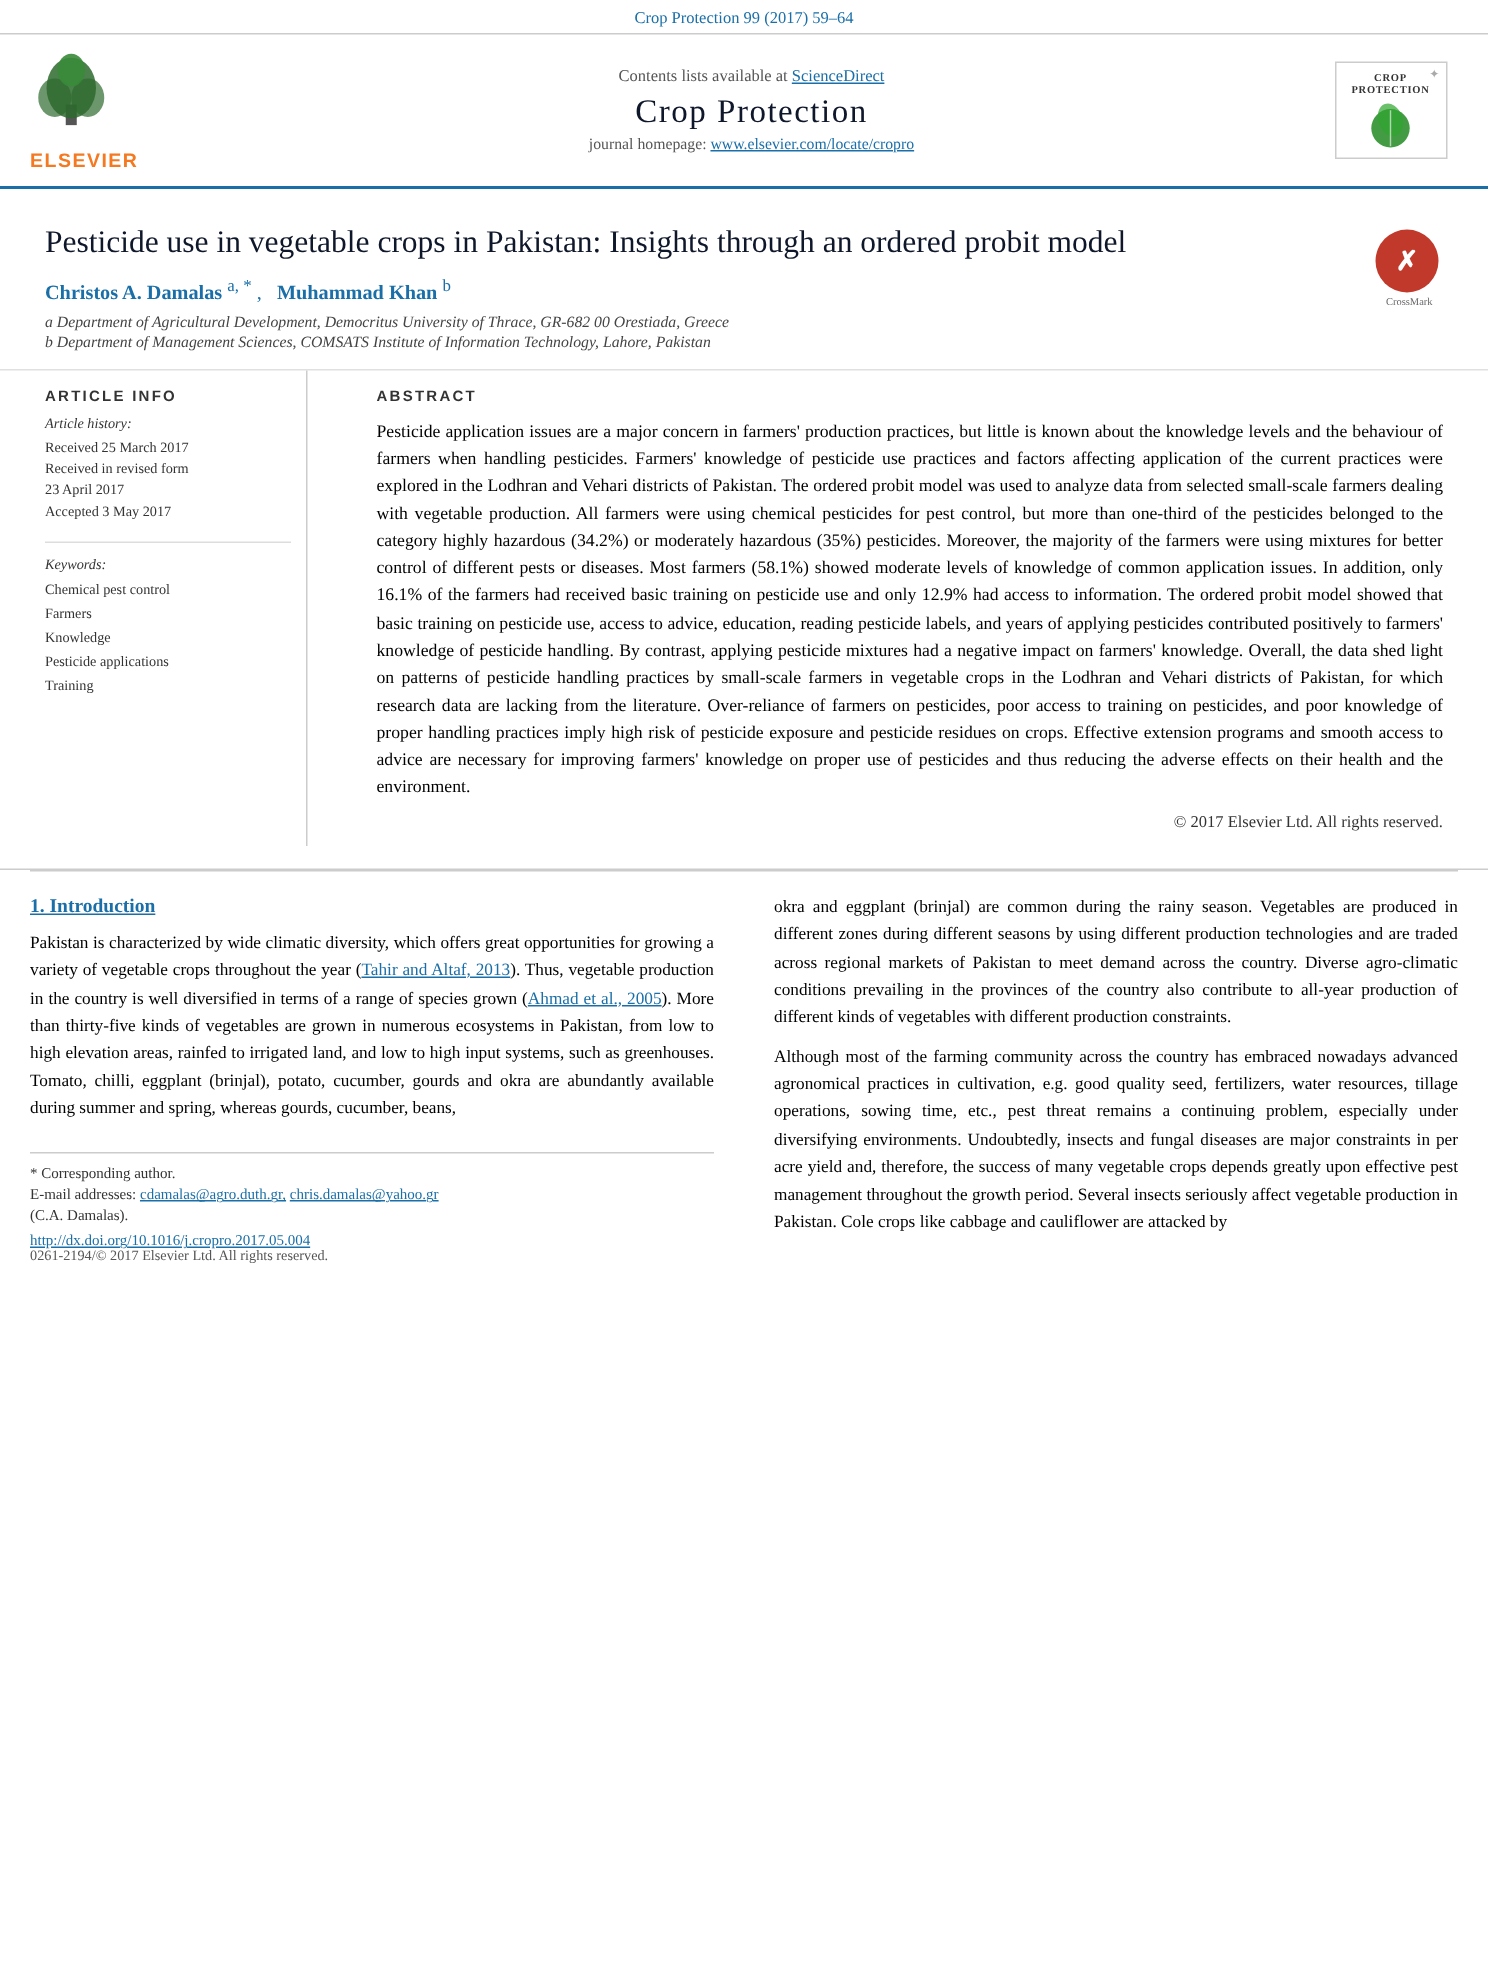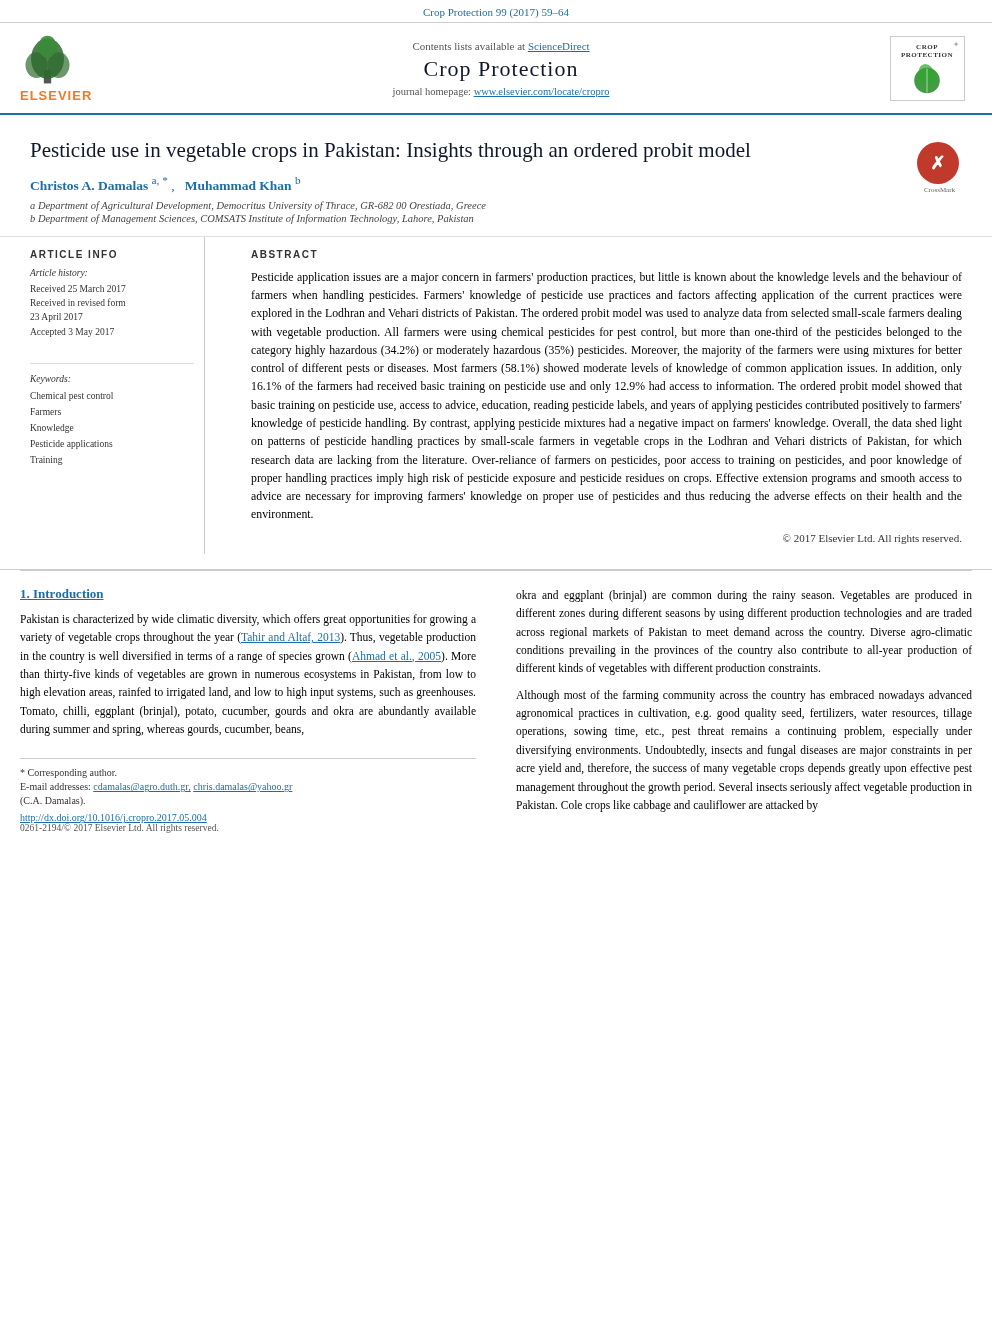--- a/index.html
+++ b/index.html
@@ -62,21 +62,21 @@
     .elsevier-tree {
       width: 55px;
       height: 55px;
     }
     .elsevier-text {
       font-size: 13px;
       color: #f47920;
       font-weight: bold;
       font-family: Arial, sans-serif;
       letter-spacing: 1px;
-      margin-top: 0;
+      margin-top: 11px;
     }
     .crop-logo-right {
       width: 90px;
       display: flex;
       flex-direction: column;
       align-items: center;
     }
     .crop-logo-box {
       border: 1px solid #ccc;
       width: 75px;
@@ -170,21 +170,21 @@
       font-weight: bold;
       letter-spacing: 1.5px;
       color: #333;
       margin-bottom: 8px;
       text-transform: uppercase;
       font-family: Arial, sans-serif;
     }
     .article-info-block {
       margin-bottom: 10px;
       border-bottom: 1px solid #ddd;
-      padding-bottom: 24px;
+      padding-bottom: 12px;
     }
     .info-label {
       font-size: 9.5px;
       font-style: italic;
       color: #333;
       margin-bottom: 4px;
     }
     .info-date {
       font-size: 9.5px;
       color: #333;

